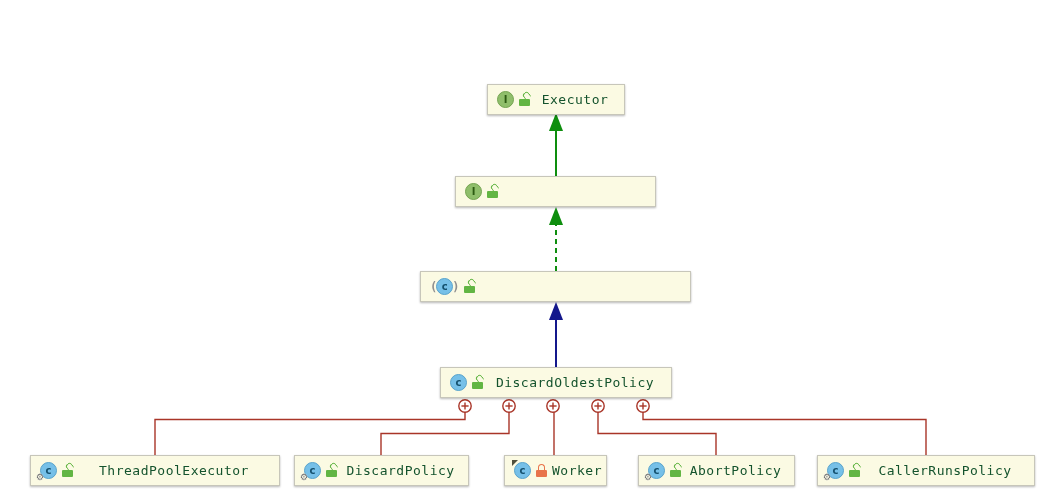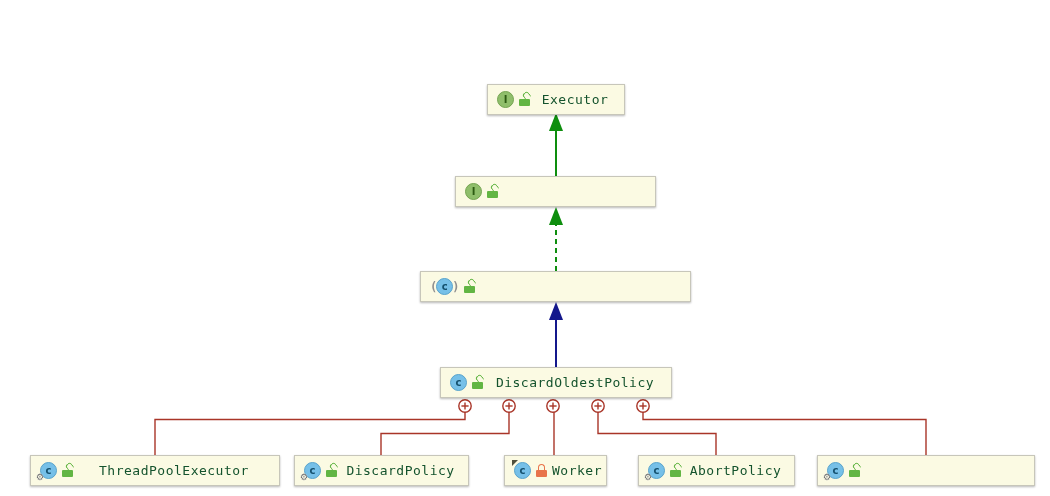--- a/index.html
+++ b/index.html
@@ -224,15 +224,16 @@
 
   <div class="node" style="left:817px;top:455px;width:218px">
     <span class="icon-wrap">
       <span class="ball cls">c</span>
       <span class="gear"></span>
     </span>
     <span class="lock open">
         <i class="shackle"></i>
         <i class="body"></i>
       </span>
+    <span class="label">CallerRunsPolicy</span>
   </div>
 
 </div>
 
 </body></html>

